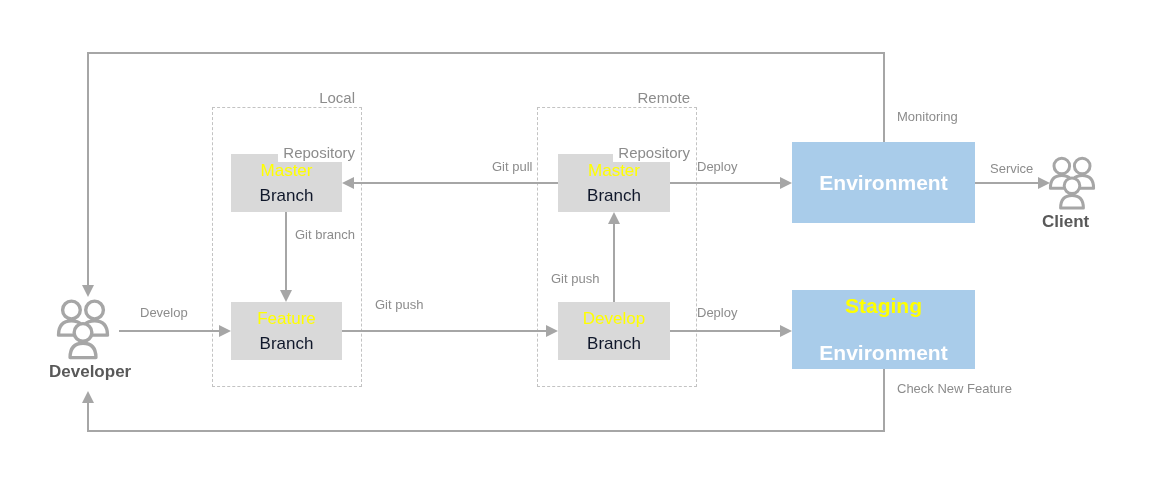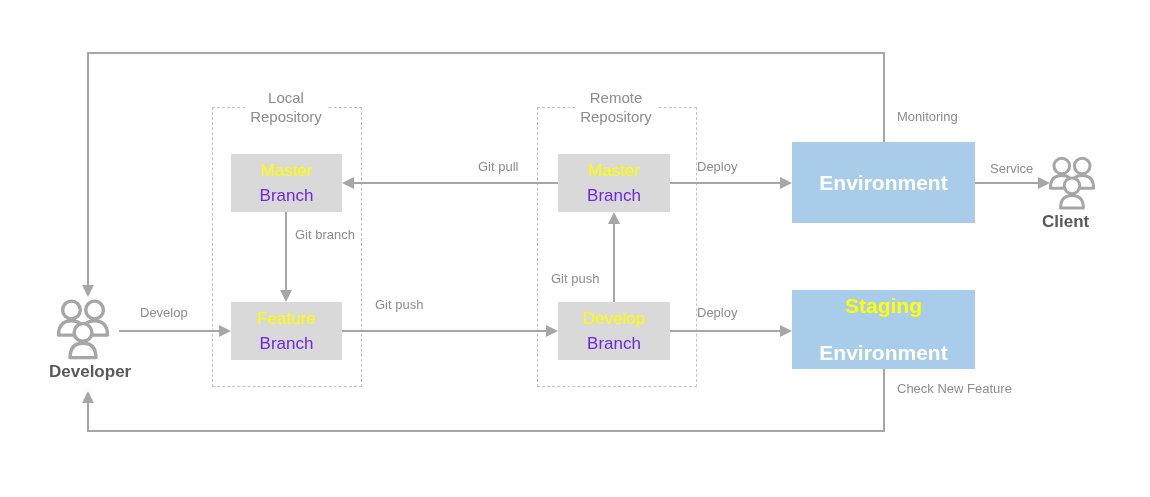--- a/index.html
+++ b/index.html
@@ -14,30 +14,30 @@
   
   .arr{position:absolute;width:0;height:0;}
   .arr-right{border-top:6px solid transparent;border-bottom:6px solid transparent;border-left:12px solid #A6A6A6;}
   .arr-left{border-top:6px solid transparent;border-bottom:6px solid transparent;border-right:12px solid #A6A6A6;}
   .arr-down{border-left:6px solid transparent;border-right:6px solid transparent;border-top:12px solid #A6A6A6;}
   .arr-up{border-left:6px solid transparent;border-right:6px solid transparent;border-bottom:12px solid #A6A6A6;}
 
   
   .dashed-rect{position:absolute;border:1px dashed #C3C3C3;background:transparent;}
 
-  .group-title{position:absolute;display:flex;flex-direction:column;align-items:center;z-index:3;
-    color:#8C8C8C;font-size:15px;line-height:19px;}
+  .group-title{position:absolute;display:flex;flex-direction:column;align-items:flex-end;z-index:3;
+    color:#8C8C8C;font-size:15px;line-height:19px;gap:36px;}
   .group-title span{background:#ffffff;padding:0 5px;white-space:nowrap;}
 
   
   .branch-box{position:absolute;width:111px;height:58px;background:#D9D9D9;z-index:2;
     display:flex;flex-direction:column;align-items:center;justify-content:center;
     font-size:17px;line-height:25px;text-align:center;}
   .branch-box .l1{color:#FFFF00;}
-  .branch-box .l2{color:#6d28d9;}
+  .branch-box .l2{color:#0f172a;}
 
   
   .env-box{position:absolute;width:183px;background:#A9CCEA;z-index:2;
     display:flex;flex-direction:column;align-items:center;justify-content:center;
     font-size:21px;font-weight:bold;line-height:28px;text-align:center;}
   .env-box .l1{color:#FFFF00;}
   .env-box .l2{color:#FFFFFF;}
 
   
   .lbl{position:absolute;color:#8C8C8C;font-size:13px;white-space:nowrap;z-index:3;}
@@ -118,21 +118,21 @@
   <div class="arr arr-right" style="left:780px;top:177px;"></div>
 
   <div class="hline" style="left:670px;top:330px;width:110px;"></div>
   <div class="arr arr-right" style="left:780px;top:325px;"></div>
 
   <div class="hline" style="left:975px;top:182px;width:63px;"></div>
   <div class="arr arr-right" style="left:1038px;top:177px;"></div>
 
   <div class="lbl" style="left:140px;top:305px;">Develop</div>
   <div class="lbl" style="left:295px;top:227px;">Git branch</div>
-  <div class="lbl" style="left:478px;top:159px;">Git pull</div>
+  <div class="lbl" style="left:492px;top:159px;">Git pull</div>
   <div class="lbl" style="left:375px;top:297px;">Git push</div>
   <div class="lbl" style="left:551px;top:271px;">Git push</div>
   <div class="lbl" style="left:697px;top:159px;">Deploy</div>
   <div class="lbl" style="left:697px;top:305px;">Deploy</div>
   <div class="lbl" style="left:990px;top:161px;">Service</div>
   <div class="lbl" style="left:897px;top:109px;">Monitoring</div>
   <div class="lbl" style="left:897px;top:381px;">Check New Feature</div>
 
   <div class="actor" style="left:49px;top:294px;width:80px;">
     <svg width="68" height="66" viewBox="0 0 100 96">

